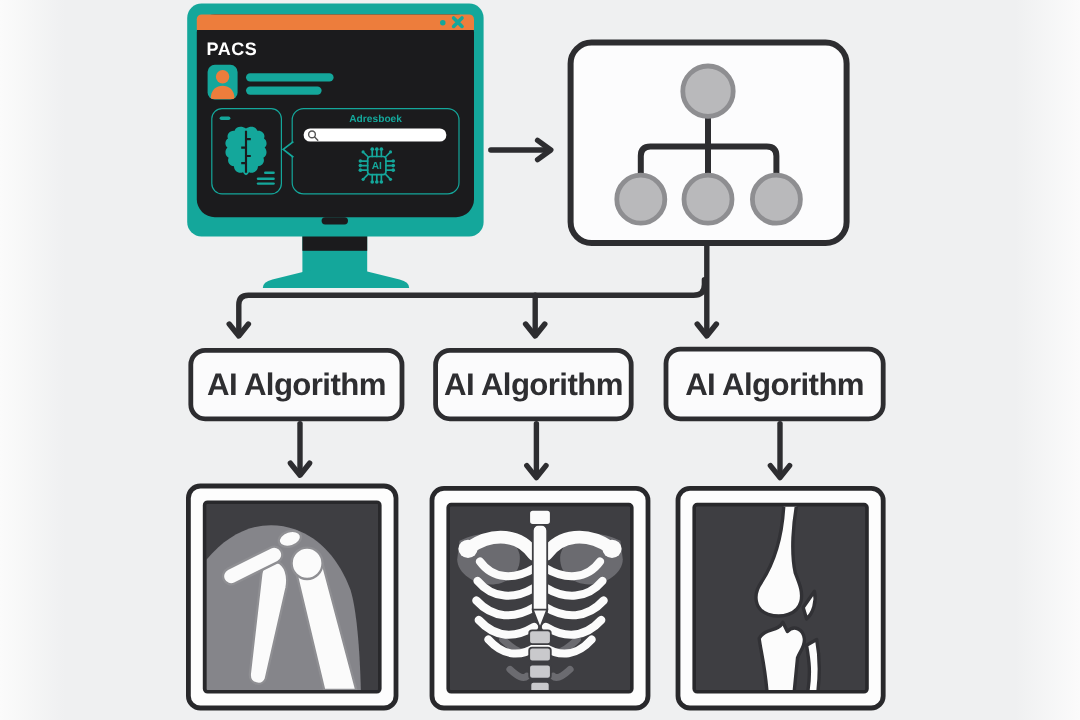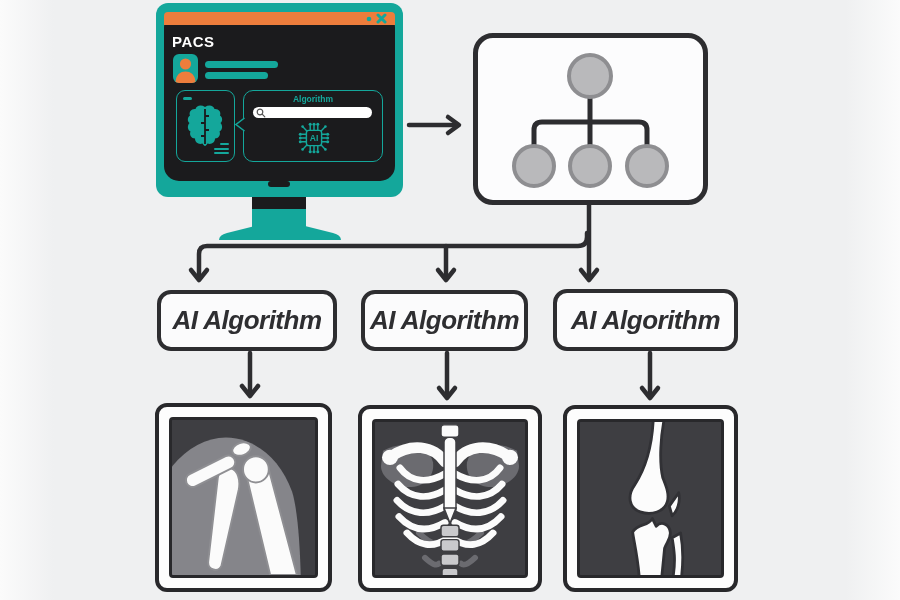--- a/index.html
+++ b/index.html
@@ -43,21 +43,21 @@
   .bubble-title{width:100%;top:3px;text-align:center;color:#14a79b;font-size:8.5px;font-weight:700;}
   .searchbar{left:9px;top:16px;width:119px;height:11px;background:#fff;border:none;border-radius:6px;
     display:flex;align-items:center;padding-left:3px;box-sizing:border-box;}
   .chip{left:51px;top:28px;}
 
   
   .treebox{left:473px;top:33px;width:235px;height:172px;background:#fcfcfd;border:5px solid #2d2d30;border-radius:20px;box-sizing:border-box;z-index:2;}
 
   
   .ai-box{height:61px;background:#fbfbfc;border:4px solid #2d2d30;border-radius:14px;box-sizing:border-box;
-    display:flex;align-items:center;justify-content:center;z-index:2;font-style:italic;}
+    display:flex;align-items:center;justify-content:center;z-index:2;}
   .ai-box span{font-size:26px;font-weight:700;color:#2e2e31;letter-spacing:-.5px;white-space:nowrap;}
   .ai-box1{left:157px;top:290px;width:180px;}
   .ai-box2{left:361px;top:290px;width:167px;}
   .ai-box3{left:553px;top:289px;width:185px;height:62px;}
 
   
   .xray{background:#fdfdfd;border:4px solid #28282b;border-radius:12px;box-sizing:border-box;z-index:2;}
   .xray-inner{position:absolute;left:10px;top:10px;right:10px;bottom:10px;background:#3e3e42;border:3px solid #28282b;border-radius:4px;overflow:hidden;}
   .xray-inner svg{position:absolute;left:0;top:0;width:100%;height:100%;}
   .xray1{left:155px;top:403px;width:177px;height:189px;}
@@ -132,21 +132,21 @@
             <i style="width:9px"></i>
               <i style="width:15px"></i>
               <i style="width:15px"></i>
           </div>
         </div>
 
         <div class="abs bubble">
           <svg class="abs bubble-tail" width="10" height="15">
             <path d="M9.5,1 L1,7.5 L9.5,14" fill="#1b1b1d" stroke="#14a79b" stroke-width="1.5"></path>
           </svg>
-          <div class="abs bubble-title">Algorithm</div>
+          <div class="abs bubble-title">Adresboek</div>
           <div class="abs searchbar">
             <svg width="10" height="10" viewBox="0 0 10 10">
               <circle cx="4" cy="4" r="2.8" fill="none" stroke="#555" stroke-width="1.2"></circle>
               <path d="M6.2,6.2 L8.8,8.8" stroke="#555" stroke-width="1.2" stroke-linecap="round"></path>
             </svg>
           </div>
           <svg class="abs chip" width="38" height="38" viewBox="0 0 40 40">
             <g stroke="#14a79b" stroke-width="1.5" fill="none" stroke-linecap="round">
               <rect x="12" y="12" width="16" height="16" rx="2.5"></rect>
               <path d="M16,12 V7 M20,12 V7 M24,12 V7 M16,28 V33 M20,28 V33 M24,28 V33 M12,16 H7 M12,20 H7 M12,24 H7 M28,16 H33 M28,20 H33 M28,24 H33 M12,12 L9,9 M28,12 L31,9 M12,28 L9,31 M28,28 L31,31"></path>

